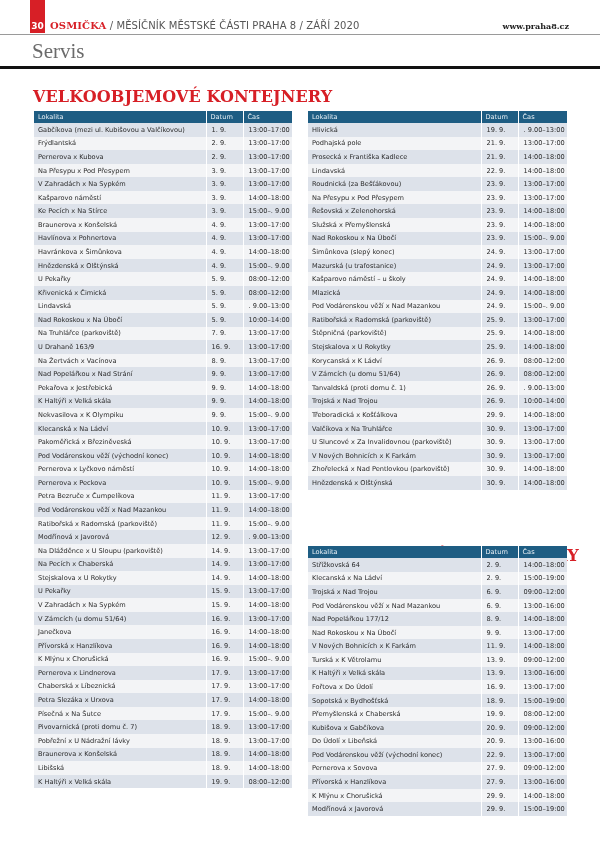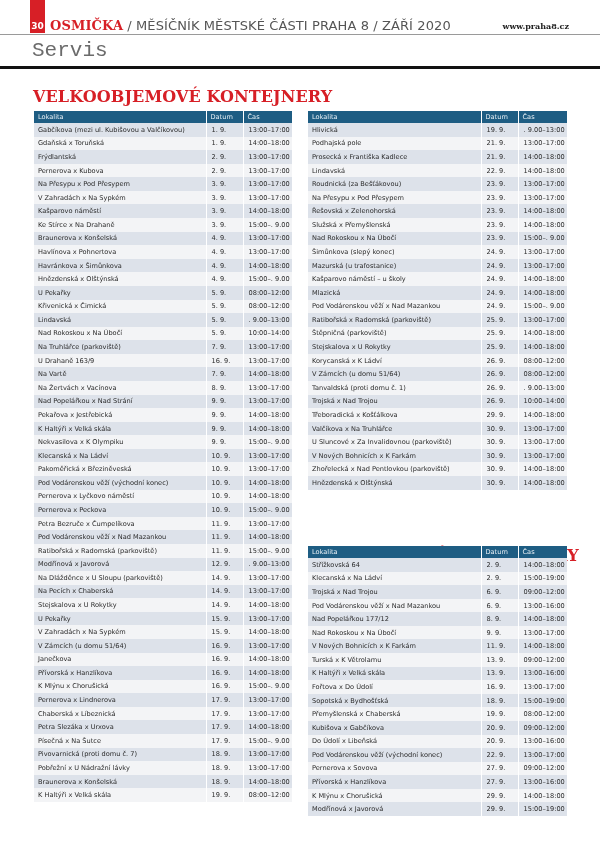--- a/index.html
+++ b/index.html
@@ -3,28 +3,28 @@
 <meta charset="utf-8">
 <style>
   * { box-sizing: border-box; margin: 0; padding: 0; }
   html, body { width: 600px; height: 849px; background: #ffffff; overflow: hidden; }
   body { font-family: "DejaVu Serif", "Liberation Serif", serif; color: #2b2b2b; position: relative; }
 
   .topbar { position: absolute; left: 0; top: 0; width: 600px; height: 36px; }
   .page-num-block { position: absolute; left: 30px; top: 0; width: 15px; height: 33px; background: #d71f26; }
   .page-num { position: absolute; left: 30px; top: 19px; width: 15px; text-align: center; color: #fff;
     font-family: "DejaVu Sans", sans-serif; font-weight: bold; font-size: 9px; line-height: 14px; }
-  .masthead { position: absolute; left: 50px; top: 21px; font-size: 13px; line-height: 10px; color: #555;
+  .masthead { position: absolute; left: 50px; top: 21px; font-size: 10px; line-height: 10px; color: #555;
     font-family: "DejaVu Sans", sans-serif; letter-spacing: 0.1px; }
   .masthead .brand { color: #d71f26; font-weight: bold; font-family: "DejaVu Serif", serif; }
   .website { position: absolute; right: 31px; top: 21px; font-size: 8px; font-weight: bold; color: #222;
     font-family: "DejaVu Serif", serif; line-height: 10px; }
   .rule-thin { position: absolute; left: 0; top: 34px; width: 600px; height: 1px; background: #9a9a9a; }
   .section-title { position: absolute; left: 32px; top: 38px; font-size: 21px; color: #6b6b6b;
-    font-family: Liberation Mono, monospace; font-weight: normal; line-height: 26px; }
+    font-family: Liberation Serif, serif; font-weight: normal; line-height: 26px; }
   .rule-thick { position: absolute; left: 0; top: 66px; width: 600px; height: 3px; background: #111; }
 
   .heading-red { position: absolute; font-family: "DejaVu Serif", serif; font-weight: bold; color: #d71f26;
     font-size: 16px; line-height: 16px; letter-spacing: 0.1px; }
   #h-velko { left: 33px; top: 89px; }
   #h-bio { left: 308px; top: 548px; }
 
   table.sched { position: absolute; border-collapse: collapse; font-family: "DejaVu Sans", sans-serif;
     font-size: 6.6px; color: #2b2b2b; table-layout: fixed; }
   table.sched th { background: #1e5d83; color: #e8f0f5; font-weight: normal; text-align: left;
@@ -74,25 +74,20 @@
       <th>Čas</th>
     </tr>
   </thead>
   <tbody>
       <tr>
         <td class="c-loc">Gabčíkova (mezi ul. Kubišovou a Valčíkovou)</td>
         <td class="c-date">1. 9.</td>
         <td class="c-time">13:00–17:00</td>
       </tr>
       <tr>
-        <td class="c-loc">Gdaňská x Toruňská</td>
-        <td class="c-date">1. 9.</td>
-        <td class="c-time">14:00–18:00</td>
-      </tr>
-      <tr>
         <td class="c-loc">Frýdlantská</td>
         <td class="c-date">2. 9.</td>
         <td class="c-time">13:00–17:00</td>
       </tr>
       <tr>
         <td class="c-loc">Pernerova x Kubova</td>
         <td class="c-date">2. 9.</td>
         <td class="c-time">13:00–17:00</td>
       </tr>
       <tr>
@@ -104,21 +99,21 @@
         <td class="c-loc">V Zahradách x Na Sypkém</td>
         <td class="c-date">3. 9.</td>
         <td class="c-time">13:00–17:00</td>
       </tr>
       <tr>
         <td class="c-loc">Kašparovo náměstí</td>
         <td class="c-date">3. 9.</td>
         <td class="c-time">14:00–18:00</td>
       </tr>
       <tr>
-        <td class="c-loc">Ke Stírce x Na Drahaně</td>
+        <td class="c-loc">Ke Pecích x Na Stírce</td>
         <td class="c-date">3. 9.</td>
         <td class="c-time">15:00–. 9.00</td>
       </tr>
       <tr>
         <td class="c-loc">Braunerova x Konšelská</td>
         <td class="c-date">4. 9.</td>
         <td class="c-time">13:00–17:00</td>
       </tr>
       <tr>
         <td class="c-loc">Havlínova x Pohnertova</td>
@@ -159,25 +154,20 @@
         <td class="c-loc">Na Truhlářce (parkoviště)</td>
         <td class="c-date">7. 9.</td>
         <td class="c-time">13:00–17:00</td>
       </tr>
       <tr>
         <td class="c-loc">U Drahaně 163/9</td>
         <td class="c-date">16. 9.</td>
         <td class="c-time">13:00–17:00</td>
       </tr>
       <tr>
-        <td class="c-loc">Na Vartě</td>
-        <td class="c-date">7. 9.</td>
-        <td class="c-time">14:00–18:00</td>
-      </tr>
-      <tr>
         <td class="c-loc">Na Žertvách x Vacínova</td>
         <td class="c-date">8. 9.</td>
         <td class="c-time">13:00–17:00</td>
       </tr>
       <tr>
         <td class="c-loc">Nad Popelářkou x Nad Strání</td>
         <td class="c-date">9. 9.</td>
         <td class="c-time">13:00–17:00</td>
       </tr>
       <tr>
@@ -310,20 +300,25 @@
         <td class="c-date">18. 9.</td>
         <td class="c-time">13:00–17:00</td>
       </tr>
       <tr>
         <td class="c-loc">Pobřežní x U Nádražní lávky</td>
         <td class="c-date">18. 9.</td>
         <td class="c-time">13:00–17:00</td>
       </tr>
       <tr>
         <td class="c-loc">Braunerova x Konšelská</td>
+        <td class="c-date">18. 9.</td>
+        <td class="c-time">14:00–18:00</td>
+      </tr>
+      <tr>
+        <td class="c-loc">Libišská</td>
         <td class="c-date">18. 9.</td>
         <td class="c-time">14:00–18:00</td>
       </tr>
       <tr>
         <td class="c-loc">K Haltýři x Velká skála</td>
         <td class="c-date">19. 9.</td>
         <td class="c-time">08:00–12:00</td>
       </tr>
     </tbody>
 </table>

